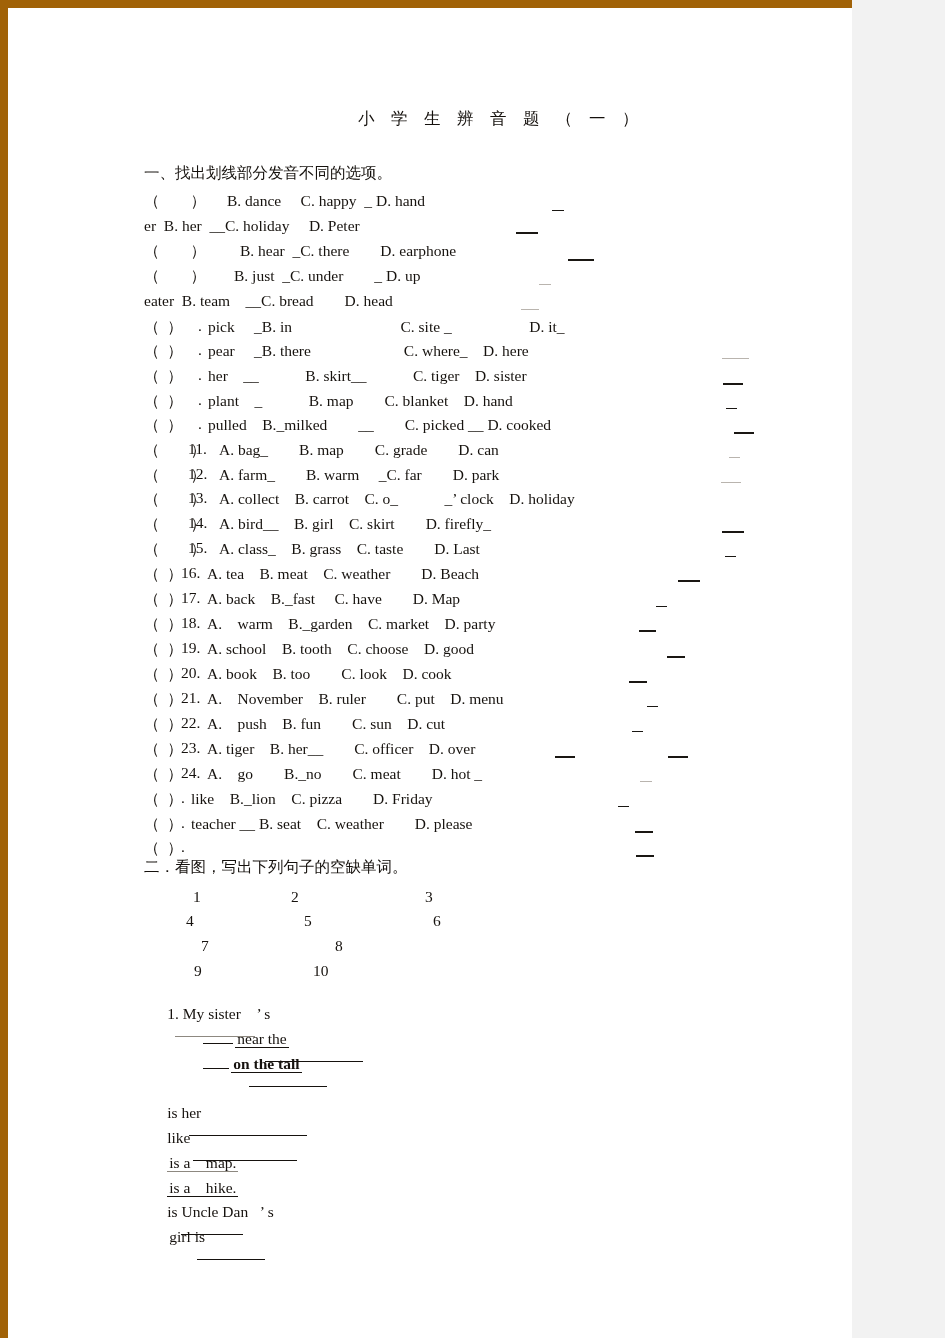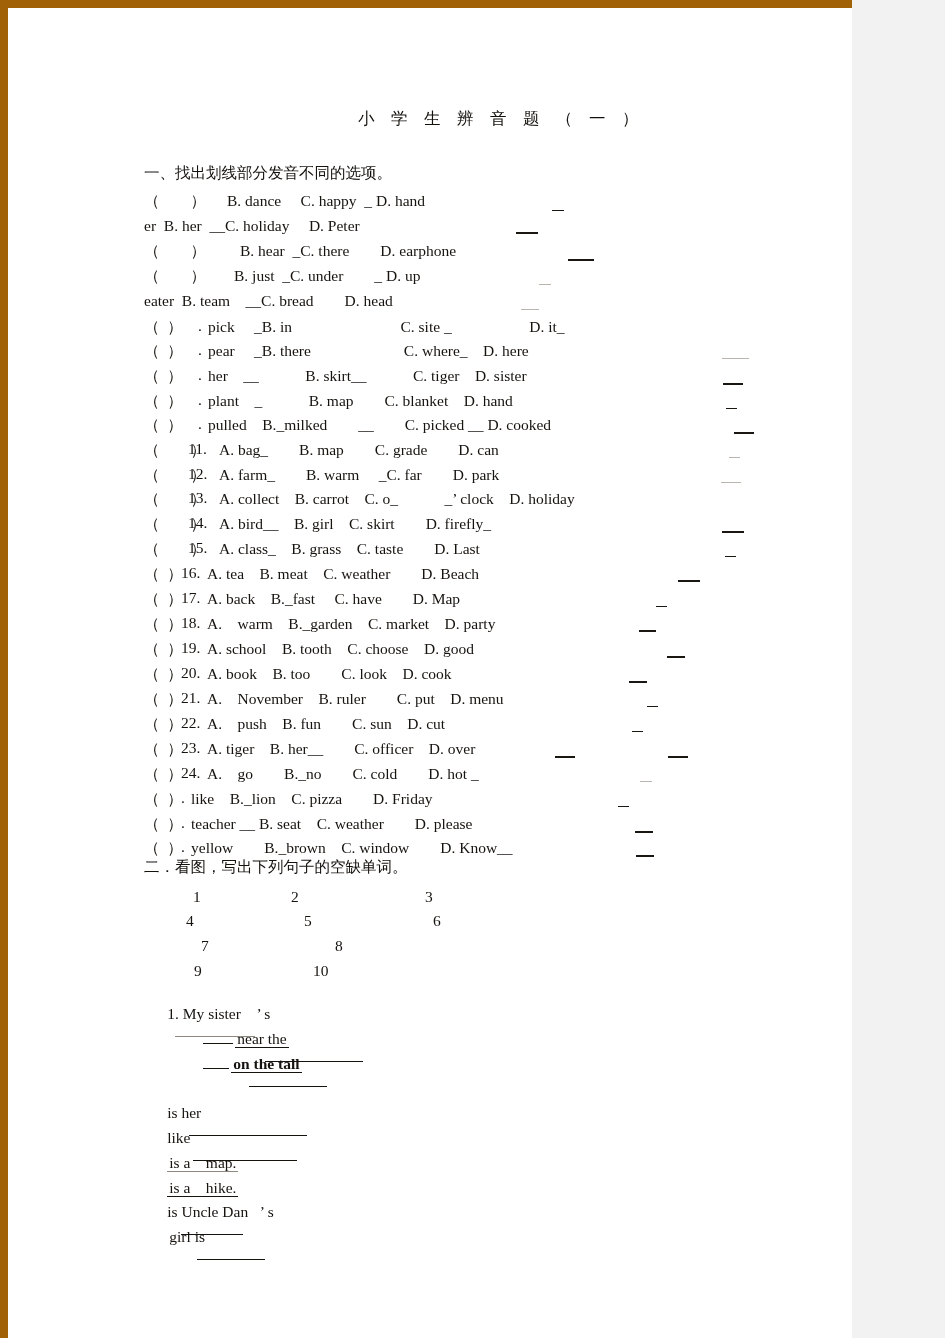--- a/index.html
+++ b/index.html
@@ -260,42 +260,41 @@
       <span class="seg" style="left:0px;">（  ）</span>
       <span class="seg" style="left:37px;">23.</span>
       <span class="seg" style="left:63px;">A. tiger　B. her__　　C. officer　D. over</span>
     </div>
     <div class="dash" style="left:547px; top:748px; width:20px;"></div>
     <div class="dash" style="left:660px; top:748px; width:20px;"></div>
 
     <div class="qrow" style="top:756px;">
       <span class="seg" style="left:0px;">（  ）</span>
       <span class="seg" style="left:37px;">24.</span>
-      <span class="seg" style="left:63px;">A.　go　　B._no　　C. cold　　D. hot _</span>
+      <span class="seg" style="left:63px;">A.　go　　B._no　　C. meat　　D. hot _</span>
     </div>
     <div class="dash faint" style="left:632px; top:773px; width:12px;"></div>
 
     <div class="qrow" style="top:781px;">
       <span class="seg" style="left:0px;">（  ）</span>
       <span class="seg" style="left:37px;">.</span>
       <span class="seg" style="left:47px;">like　B._lion　C. pizza　　D. Friday</span>
     </div>
     <div class="dash thin" style="left:610px; top:798px; width:11px;"></div>
 
     <div class="qrow" style="top:806px;">
       <span class="seg" style="left:0px;">（  ）</span>
       <span class="seg" style="left:37px;">.</span>
       <span class="seg" style="left:47px;">teacher __ B. seat　C. weather　　D. please</span>
     </div>
     <div class="dash" style="left:627px; top:823px; width:18px;"></div>
 
     <div class="qrow" style="top:830px;">
       <span class="seg" style="left:0px;">（  ）</span>
       <span class="seg" style="left:37px;">.</span>
-      <span class="seg" style="left:47px;">yellow　　B._brown　C. window　　D. Know__</span>
     </div>
     <div class="dash" style="left:628px; top:847px; width:18px;"></div>
 
     <div class="sec-head" id="sec2-head">二．看图，写出下列句子的空缺单词。</div>
 
     <div class="numgrid">
       <span class="n" style="left:185px; top:880px;">1</span>
       <span class="n" style="left:283px; top:880px;">2</span>
       <span class="n" style="left:417px; top:880px;">3</span>
 

